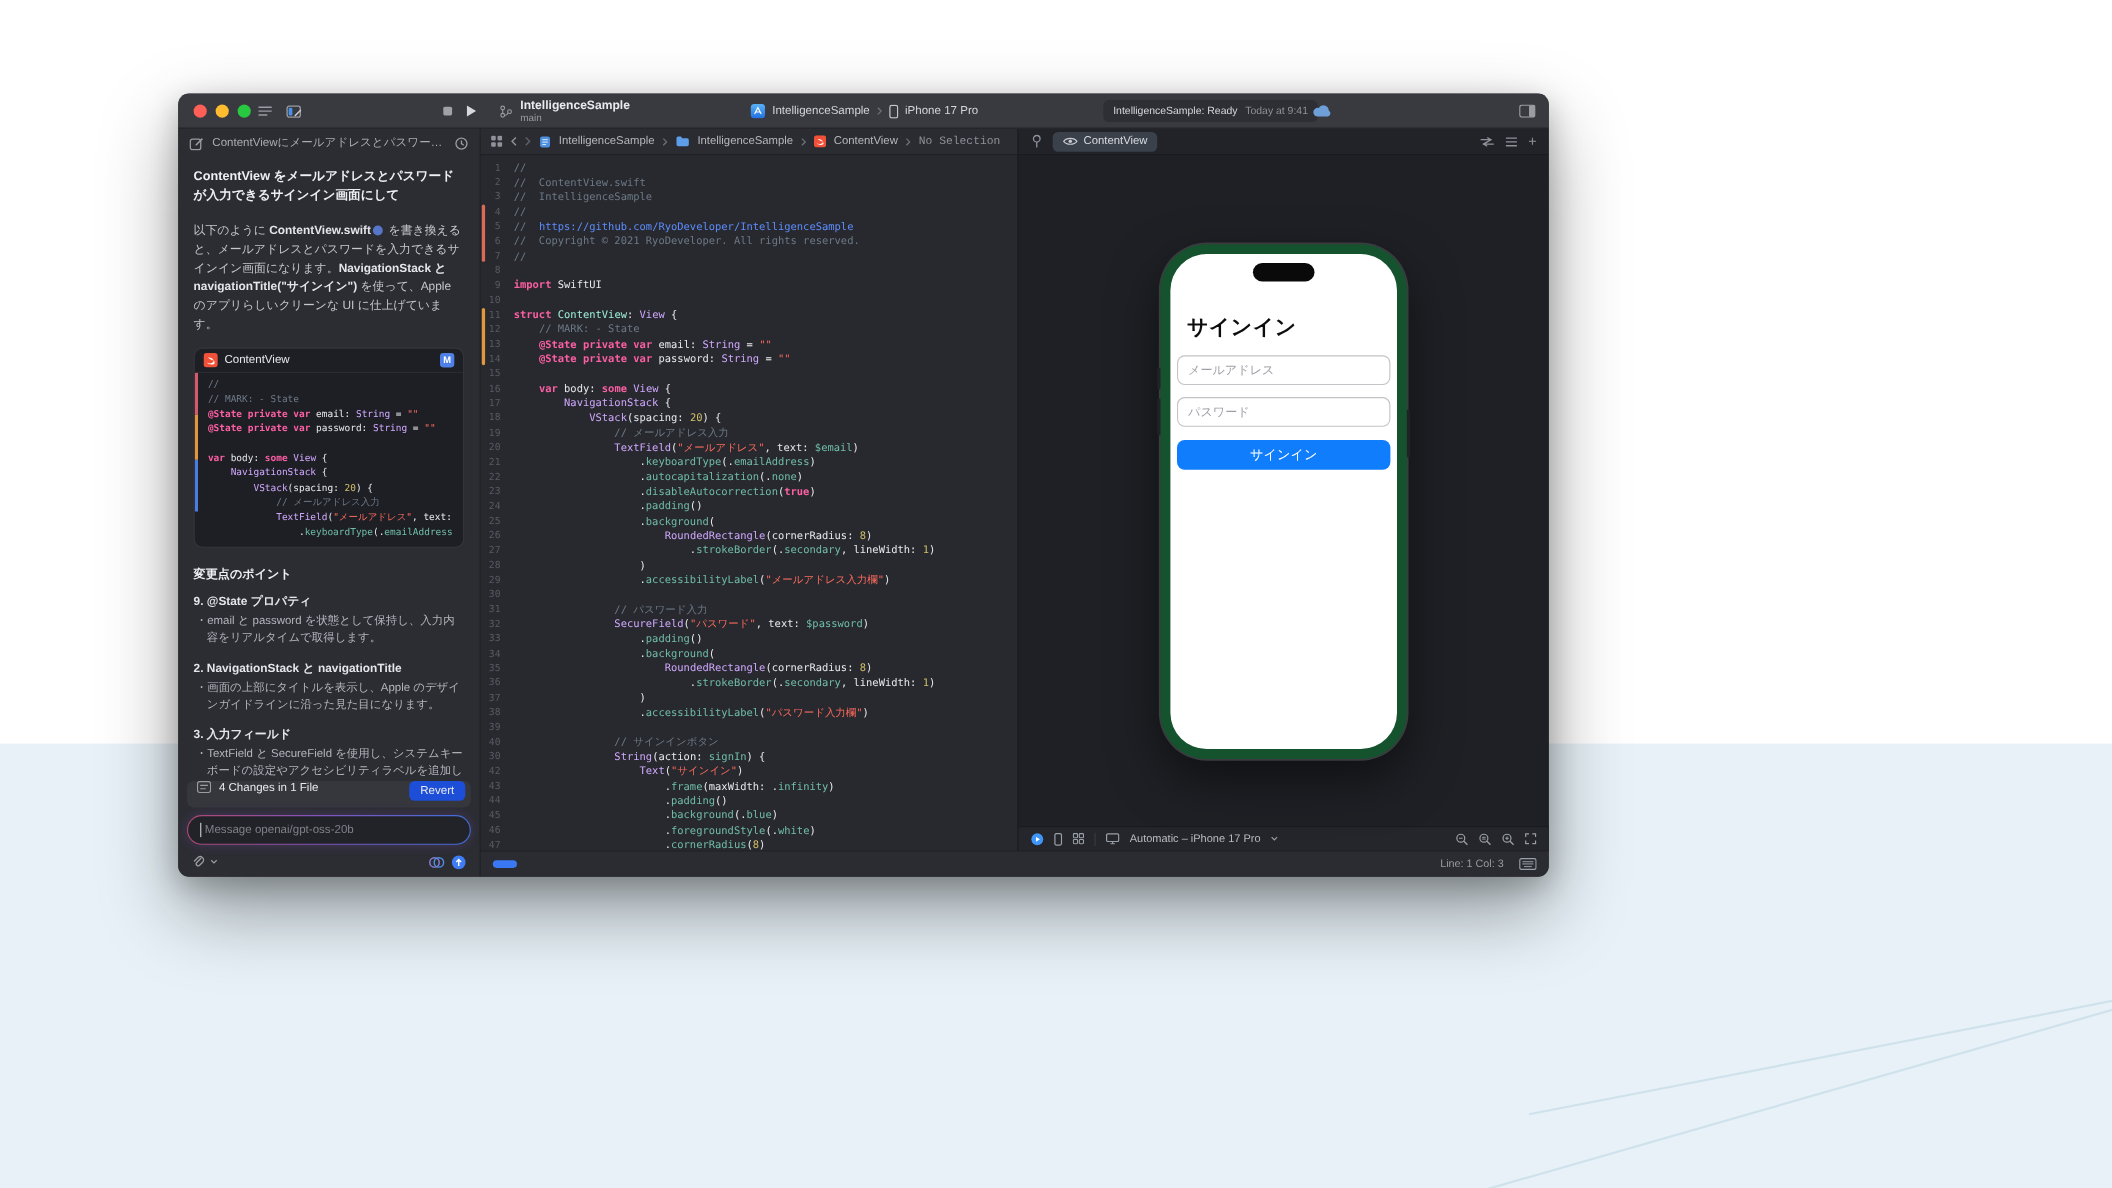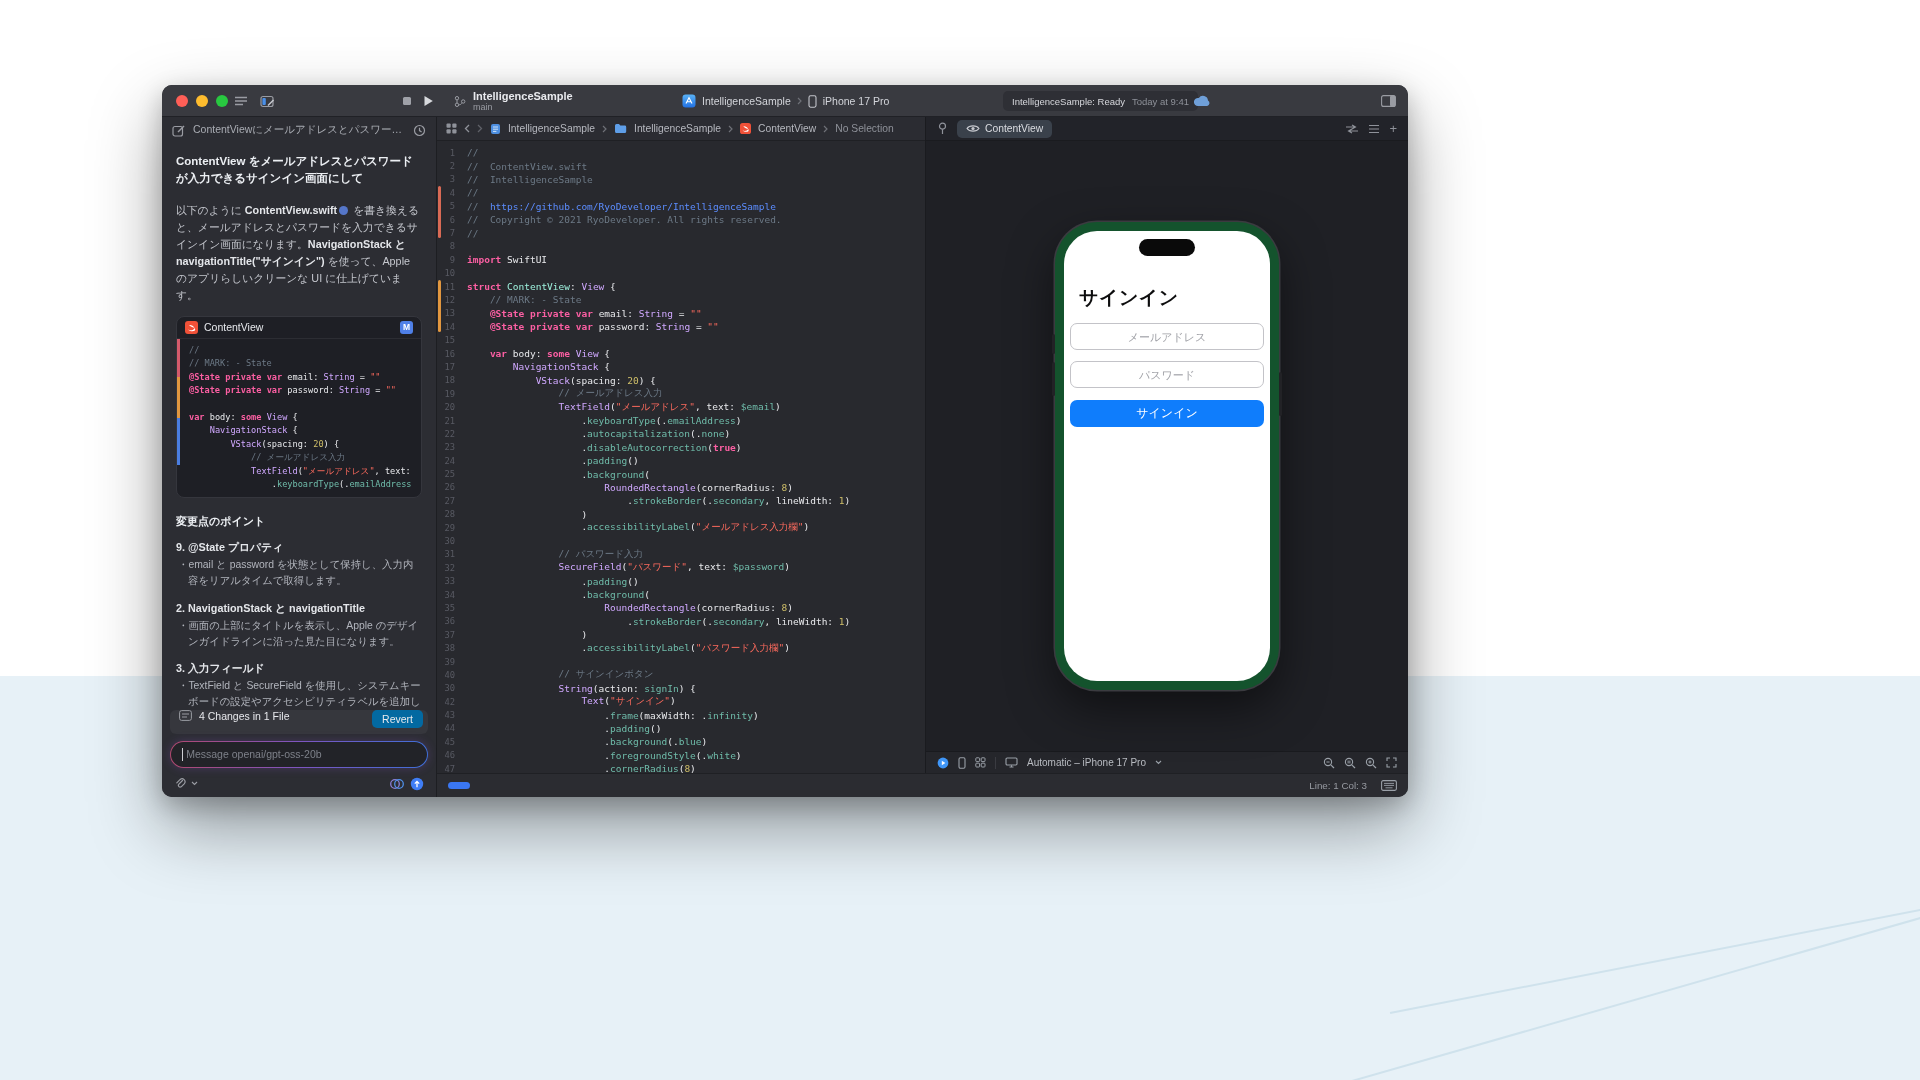--- a/index.html
+++ b/index.html
@@ -60,40 +60,40 @@
   .card-code { padding:5px 10px 6px 12px; font-family:"DejaVu Sans Mono", monospace; font-size:8.6px; line-height:10.9px; white-space:pre; overflow:hidden; }
 
   .points-heading { font-size:11px; font-weight:700; color:#eceff3; margin-top:16px; }
   .point { margin-top:10px; }
   .point-title { font-size:10.8px; font-weight:700; color:#e4e6ea; line-height:1.5; }
   .point-bullet { font-size:10.4px; color:#b2b5bd; line-height:1.55; padding-left:12px; text-indent:-10px; margin-top:2px; }
 
   .changes-bar { flex:none; margin:2px 8px; height:24px; background:#36373d; border-radius:6px;
                  display:flex; align-items:flex-start; gap:7px; padding:0 5px 0 9px; }
   .changes-label { font-size:10.5px; color:#e8e9ed; flex:1; }
-  .revert-btn { background:#0369a1; border:none; border-radius:5px; padding:3px 10px; font-size:10.5px; color:#e9eaed; font-family:inherit; }
+  .revert-btn { background:#1d4ed8; border:none; border-radius:5px; padding:3px 10px; font-size:10.5px; color:#e9eaed; font-family:inherit; }
 
   .chat-input-wrap { flex:none; margin:5px 8px 2px; border-radius:15px; padding:1.2px;
                      background:linear-gradient(90deg,#b0486f,#7e55c0,#3f6fd8);
                      box-shadow:0 0 10px rgba(130,80,190,.30); }
   .chat-input-inner { position:relative; border-radius:14px; background:#222328; height:25px; display:flex; align-items:center; }
   .chat-input { width:100%; background:transparent; border:none; outline:none; color:#d8d9de; font-size:10.5px;
                 padding:0 12px 0 15px; font-family:inherit; }
   .chat-input::placeholder { color:#7d8089; }
   .caret { position:absolute; left:11px; top:6px; width:1px; height:13px; background:#cfd0d6; }
 
   .chat-footer { flex:none; height:27px; display:flex; align-items:center; gap:5px; padding:0 12px; }
   .spacer { flex:1; }
 
   
   .right-region { flex:1; display:flex; flex-direction:column; min-width:0; }
   .top-row { height:24px; display:flex; flex:none; }
   .jumpbar { width:488px; background:#2b2c32; border-bottom:1px solid #1f2024; display:flex; align-items:center; gap:7px; padding:0 9px; }
   .crumb { font-size:10.3px; color:#b6b8bf; white-space:nowrap; }
-  .crumb.dim { color:#8e9199; }
+  .crumb.dim { color:#8e9199;font-family:Liberation Mono, monospace; }
   .canvas-top { flex:1; background:#222329; border-left:1px solid #1a1b1f; border-bottom:1px solid #1a1b1f;
                 display:flex; align-items:center; gap:9px; padding:0 11px; }
   .preview-tab { height:18px; background:#3a414b; border-radius:5px; display:flex; align-items:center; gap:5px; padding:0 9px; }
   .preview-tab span { font-size:10.3px; color:#dadce1; }
   .plus-glyph { color:#8f929a; font-size:13px; line-height:1; }
 
   .mid-row { flex:1; display:flex; min-height:0; }
   .editor-pane { width:488px; position:relative; background:#28292e; overflow:hidden; }
   .code-area { position:absolute; inset:0; padding-top:5px; font-family:"DejaVu Sans Mono", monospace; font-size:9.5px; }
   .code-line { display:flex; height:13.4px; align-items:center; }
@@ -123,21 +123,21 @@
            background:#14532d; border-radius:42px;
            box-shadow:0 0 0 1.5px #3b3b40, 0 18px 45px rgba(0,0,0,.5); }
   .nub { position:absolute; background:#222226; border-radius:2px; width:3px; }
   .nub.pwr { right:-3px; top:150px; height:44px; }
   .nub.v1 { left:-3px; top:112px; height:20px; }
   .nub.v2 { left:-3px; top:140px; height:34px; }
   .screen { position:absolute; inset:9px; background:#ffffff; border-radius:33px; overflow:hidden; }
   .island { position:absolute; top:8px; left:50%; transform:translateX(-50%); width:56px; height:17px; background:#0a0a0a; border-radius:9px; }
   .pv-title { position:absolute; left:15px; top:54px; font-size:19px; font-weight:700; color:#0d0d0e; letter-spacing:.5px; }
   .pv-field { position:absolute; left:6px; right:6px; height:27px; border:1px solid #c3c3c8; border-radius:7px;
-              font-size:11px; padding:0 9px; background:#fff; color:#333; outline:none; font-family:inherit;text-align:center; }
+              font-size:11px; padding:0 9px; background:#fff; color:#333; outline:none; font-family:inherit; }
   .pv-field::placeholder { color:#9fa0a6; }
   .pv-field.f1 { top:92px; } .pv-field.f2 { top:130px; }
   .pv-button { position:absolute; left:6px; right:6px; top:169px; height:27px; border-radius:7px;
                color:#fff; font-size:12px; display:flex; align-items:center; justify-content:center; border:none; font-family:inherit; }
 
   svg { display:block; }
 </style>
 </head>
 <body>
 

